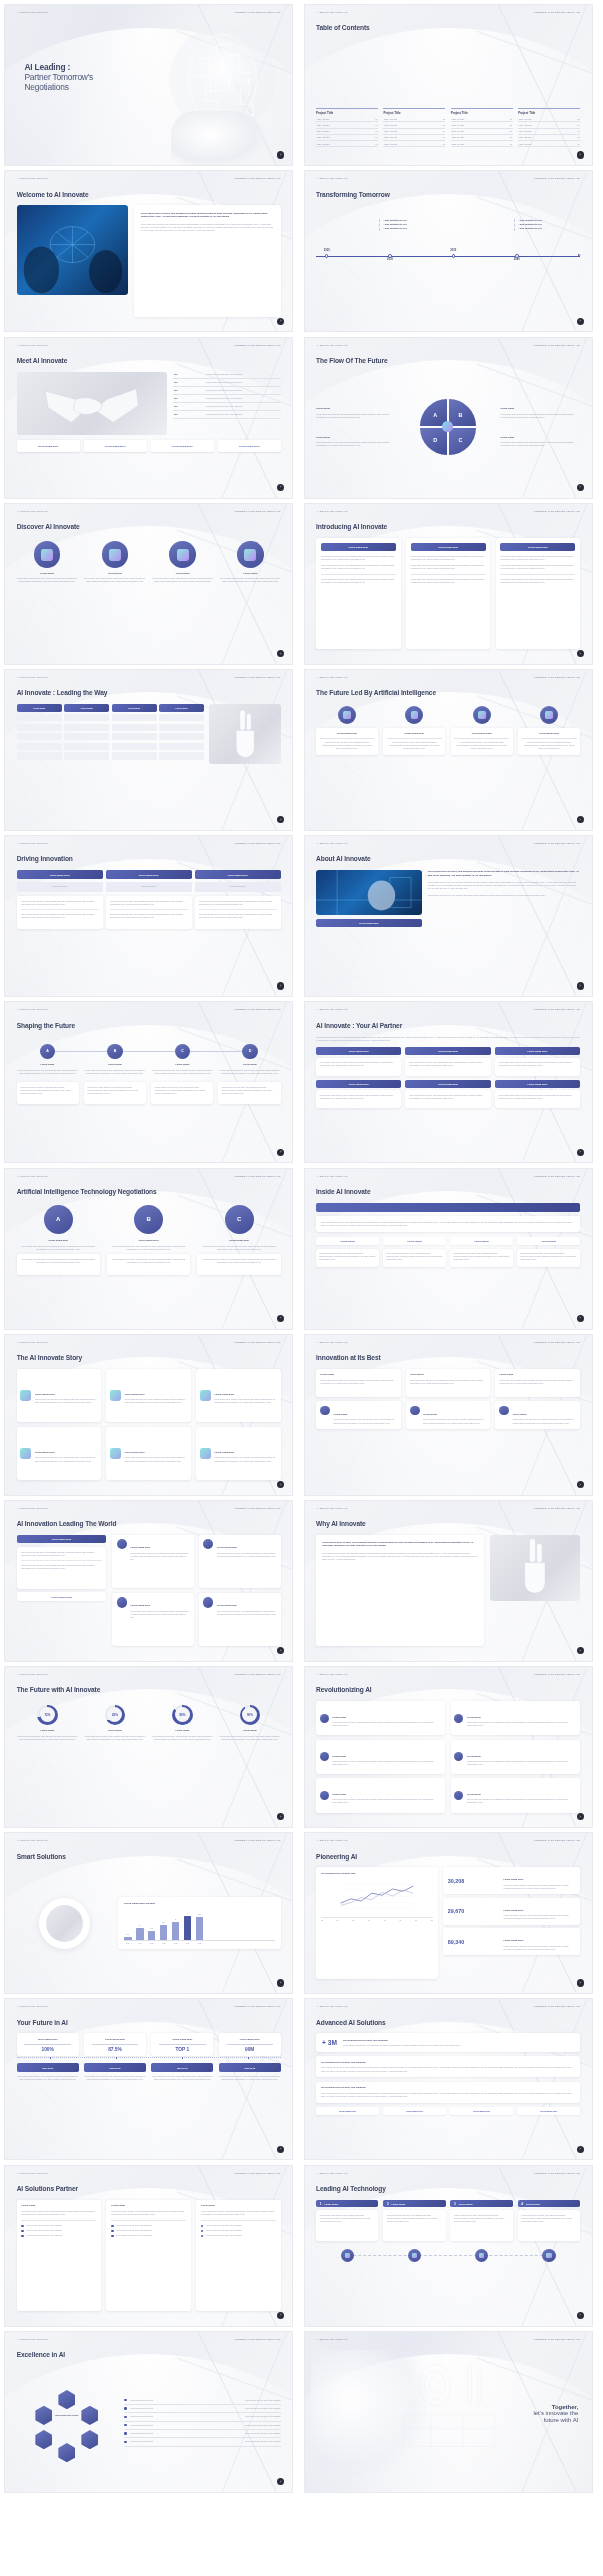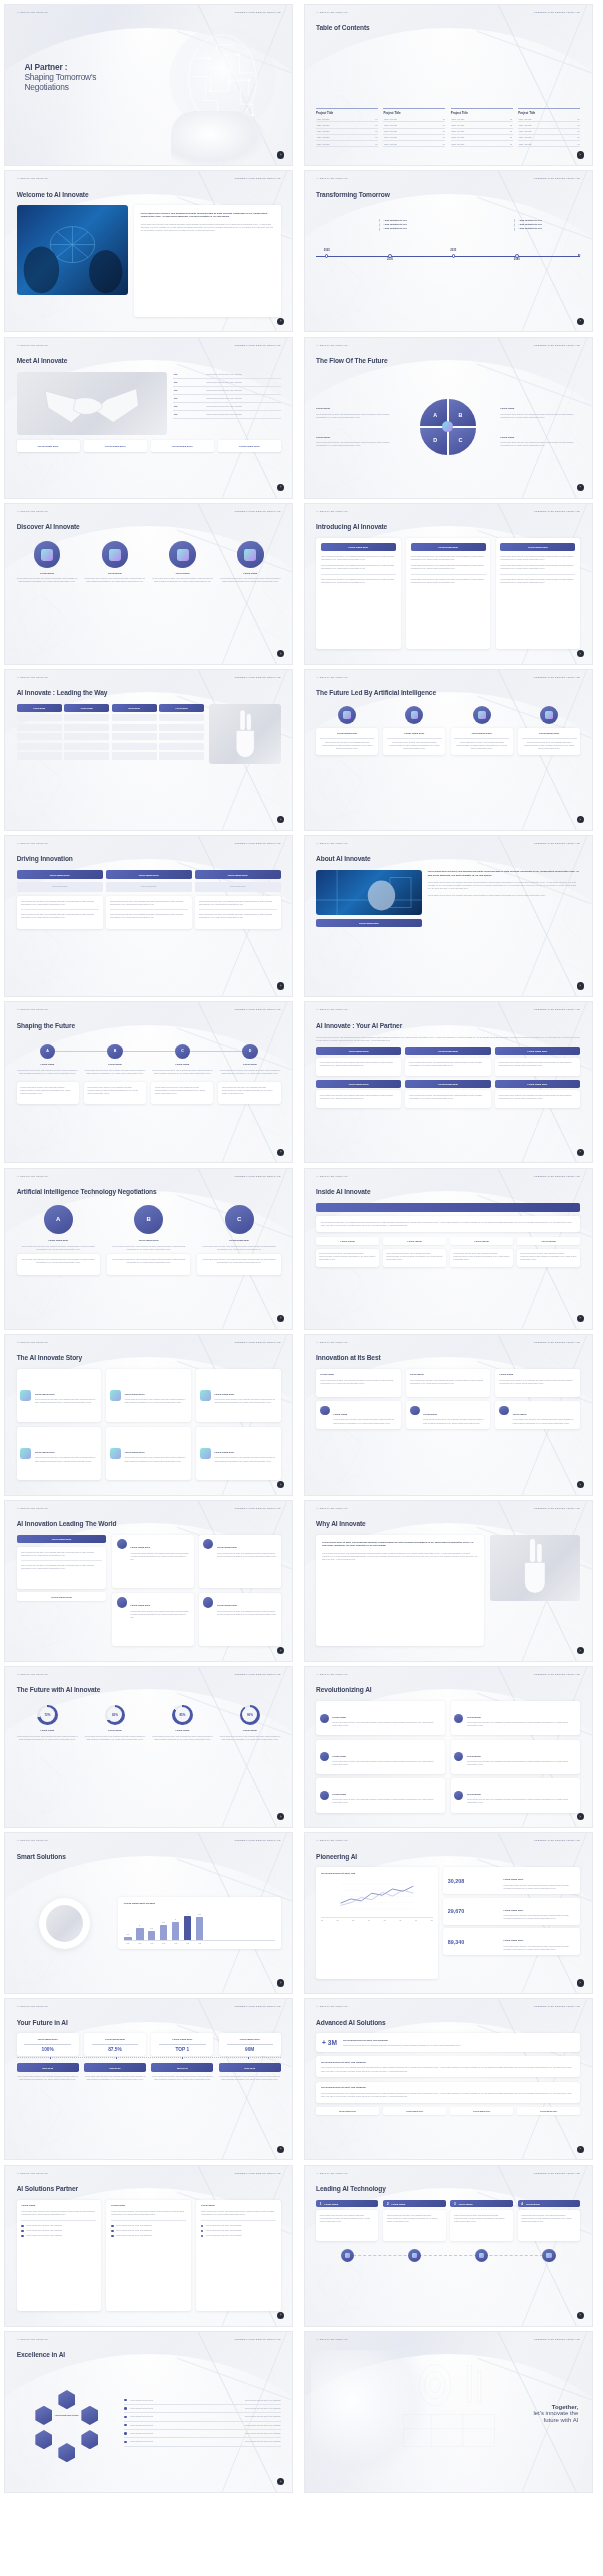--- a/index.html
+++ b/index.html
@@ -110,22 +110,22 @@
             <circle cx="100" cy="124" r="2.2"></circle>
       <circle cx="164" cy="106" r="2.2"></circle>
             <circle cx="112" cy="160" r="2.2"></circle>
             <circle cx="170" cy="164" r="2.2"></circle>
           </g>
     </svg></div>
   <div style="position:absolute;right:24px;bottom:-3.6px;width:97px;height:58px;z-index:4;
     background:radial-gradient(ellipse at 40% 40%, #ffffff 0%, #eceef3 55%, rgba(236,238,243,0) 72%);
     border-radius:24px 36px 6px 6px;"></div>
   <div class="hero-title">
-    <div class="l1">AI Partner :</div>
-    <div class="l2">Shaping Tomorrow's</div>
+    <div class="l1">AI Leading :</div>
+    <div class="l2">Partner Tomorrow's</div>
     <div class="l2">Negotiations</div>
   </div>
       <div class="nav">›</div>
     </div>
     <div class="slide">
       <svg style="position:absolute;inset:0;width:100%;height:100%;z-index:1;opacity:.5" viewBox="0 0 479 269">
   <g stroke="#dfe3ec" stroke-width=".5" fill="none">
   <path d="M20 200 L55 150 L95 185 L60 245 Z"></path>
           <path d="M400 30 L455 70 L430 140 L470 190"></path>
   <path d="M0 240 L40 255 L90 235"></path>

